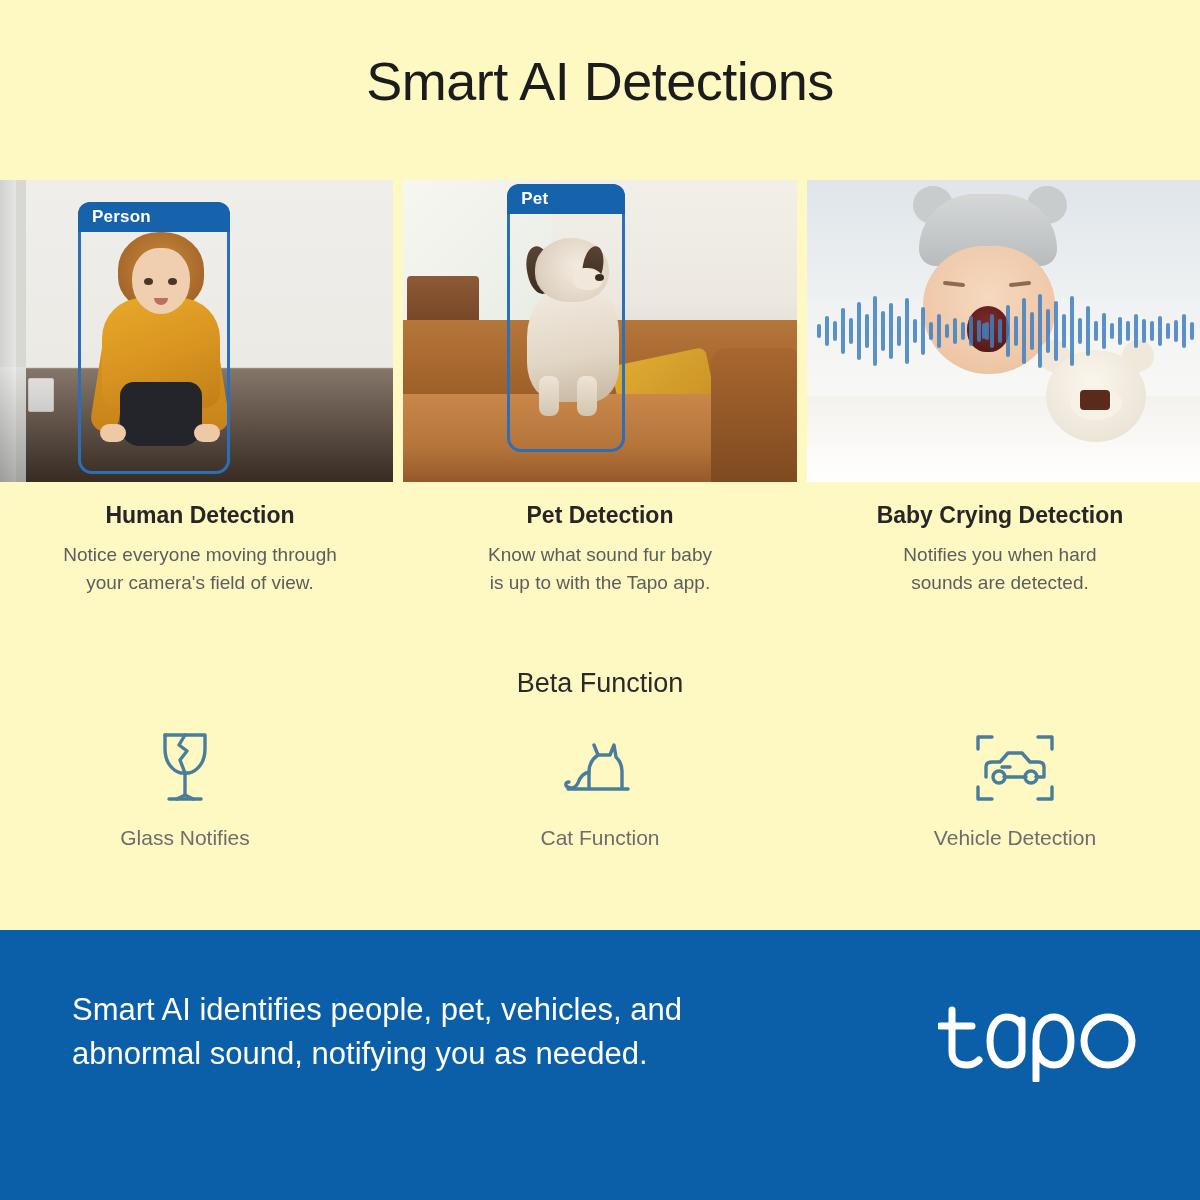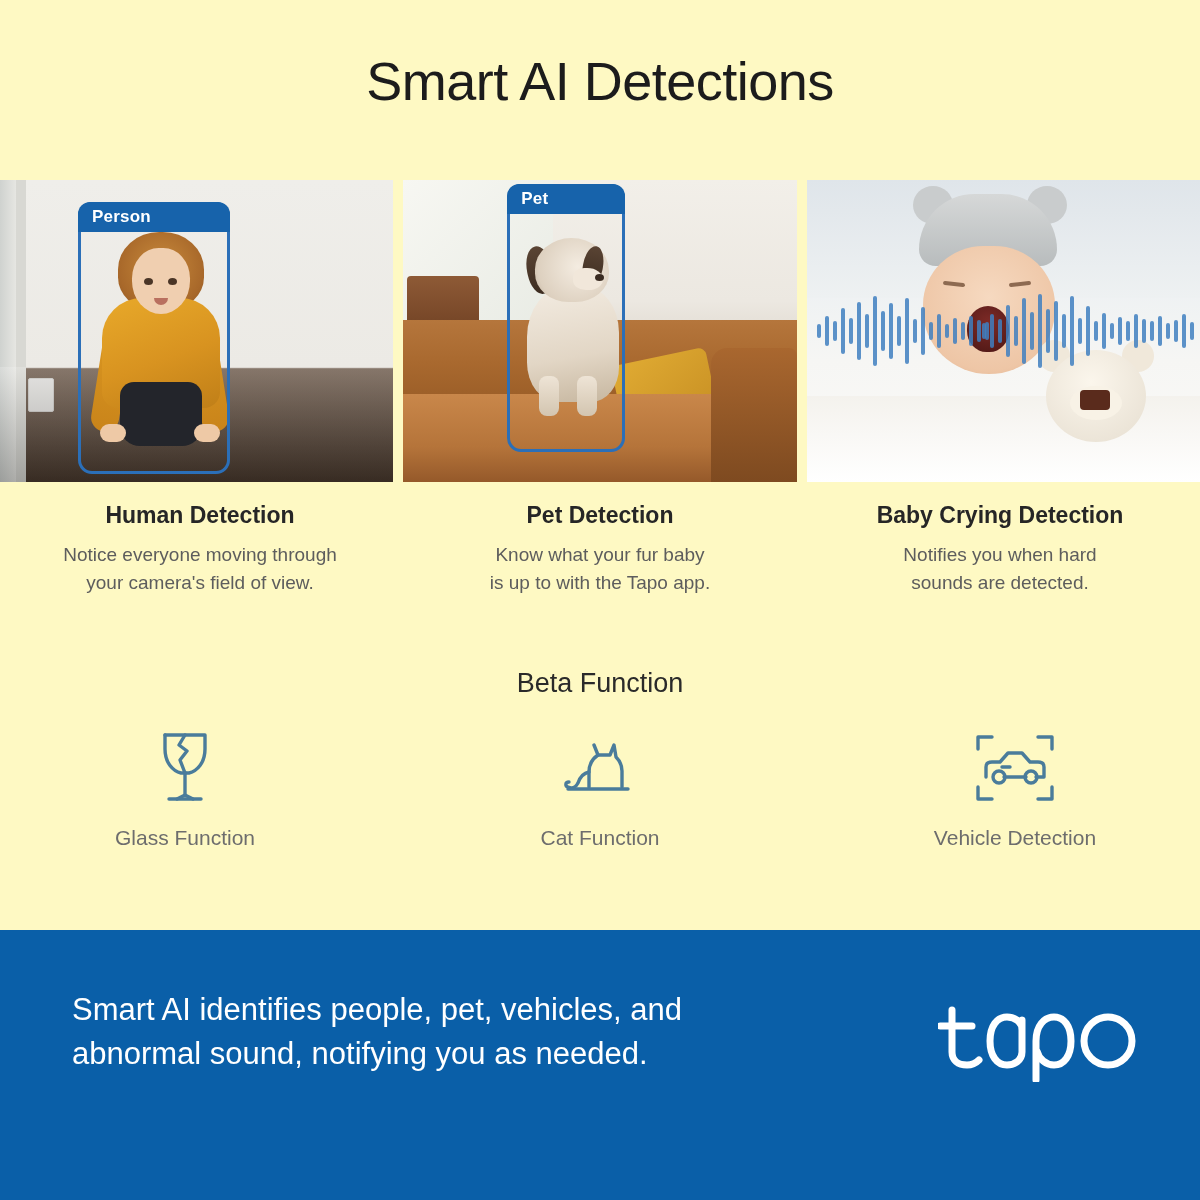--- a/index.html
+++ b/index.html
@@ -395,21 +395,21 @@
     <div class="caption">
       <h3>Human Detection</h3>
       <p>
         <span>Notice everyone moving through</span><br>
         <span>your camera's field of view.</span>
       </p>
     </div>
     <div class="caption">
       <h3>Pet Detection</h3>
       <p>
-        <span>Know what your fur baby</span><br>
+        <span>Know what sound fur baby</span><br>
         <span>is up to with the Tapo app.</span>
       </p>
     </div>
     <div class="caption">
       <h3>Baby Crying Detection</h3>
       <p>
         <span>Notifies you when hard</span><br>
         <span>sounds are detected.</span>
       </p>
     </div>
@@ -423,21 +423,21 @@
       <div class="beta-icon">
         <svg width="64" height="78" viewBox="0 0 64 78" fill="none" stroke="#4A7C9B" stroke-width="3.4" stroke-linecap="round" stroke-linejoin="round">
           <path d="M12 6 H52 V20 C52 34 44 42 36 44 L32 44"></path>
           <path d="M12 6 V20 C12 34 20 42 28 44 L32 44"></path>
           <path d="M32 6 L26 16 L34 22 L27 31 L32 44"></path>
           <path d="M32 44 V66"></path>
           <path d="M16 70 H48"></path>
           <path d="M32 66 L24 70 M32 66 L40 70"></path>
         </svg>
       </div>
-      <span>Glass Function</span>
+      <span>Glass Notifies</span>
     </div>
 
 
     <div class="beta-item">
       <div class="beta-icon">
         <svg width="92" height="70" viewBox="0 0 92 70" fill="none" stroke="#4A7C9B" stroke-width="3.4" stroke-linecap="round" stroke-linejoin="round">
           <path d="M40 12 L44 22 H56 L60 12 L62 24 C66 28 68 33 68 38 V54"></path>
           <path d="M44 22 C38 26 35 32 35 39 V54"></path>
           <path d="M35 39 C30 40 26 44 24 50 C22 54 18 56 14 54 C11 53 11 49 15 49"></path>
           <path d="M14 56 H74"></path>

